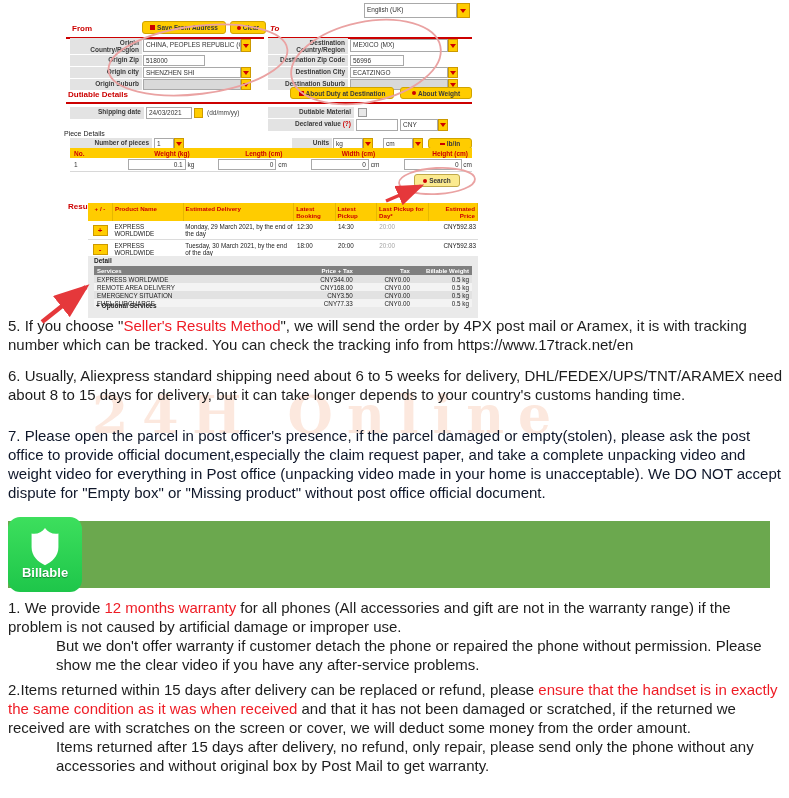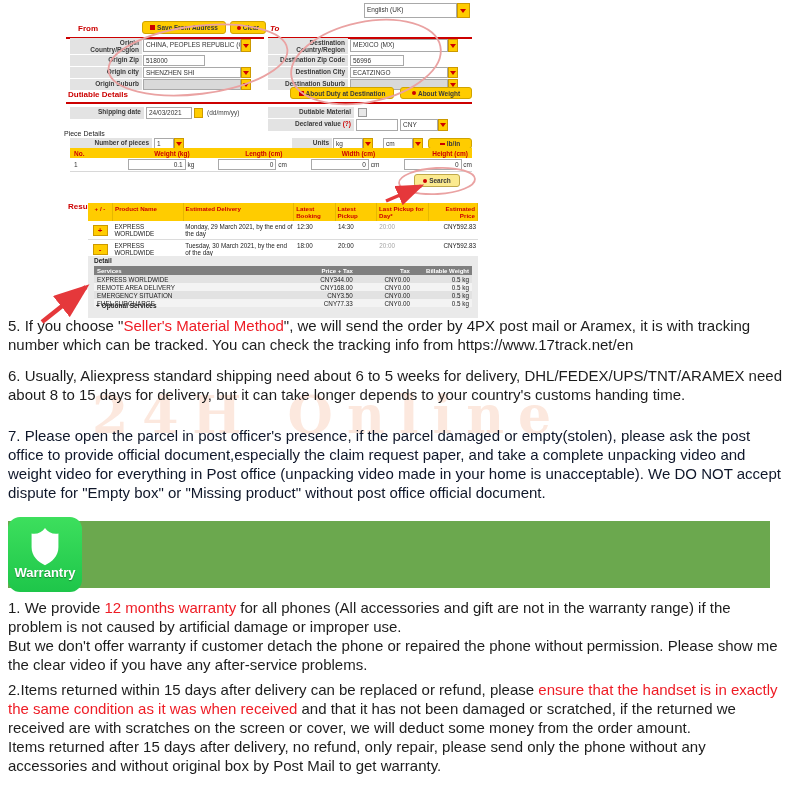--- a/index.html
+++ b/index.html
@@ -55,21 +55,21 @@
   .dhead{display:flex;background:#7f7f7f;color:#fff;font-weight:bold;font-size:6px;height:9px;align-items:center;}
   .drow{display:flex;font-size:6.3px;height:8px;align-items:center;color:#222;}
   .drow:nth-child(odd){background:#f3f3f3;} .drow:nth-child(even){background:#e2e2e2;}
   .d0{width:170px;padding-left:3px;} .d1{width:90px;text-align:right;}
   .d2{width:58px;text-align:right;} .d3{width:60px;text-align:right;padding-right:3px;}
 
   
   .para{position:absolute;left:8px;width:774px;font-size:15px;line-height:19px;color:#1d1d1d;}
   .red{color:#ee1c25;}
   .para.allred{color:#0f172a;}
-  .block{display:block;}
+  .block{display:block;margin-left:48px;}
   .wm{position:absolute;left:92px;top:384px;font-family:"DejaVu Serif",serif;font-weight:bold;
       font-size:52px;letter-spacing:14px;color:rgba(238,142,90,0.20);white-space:nowrap;z-index:0;}
 
   
   .banner-strip{position:absolute;left:8px;top:521px;width:762px;height:67px;background:#6ba84e;}
   .badge{position:absolute;left:8px;top:517px;width:74px;height:75px;border-radius:12px;
          background:linear-gradient(#3ddf5d,#1ec64a);display:flex;flex-direction:column;
          align-items:center;justify-content:flex-start;}
   .badge-label{color:#fff;font-weight:bold;font-size:13px;text-shadow:0 1px 1px rgba(0,0,0,.35);
                margin-top:-4px;}
@@ -81,21 +81,21 @@
 
 <div class="shot">
 
   <div class="abs" style="left:302px;top:3px;width:106px;height:13px;display:flex;">
     <div class="inp" style="width:94px;height:13px;line-height:11px;">English (UK)</div>
     <div class="dd" style="width:12px;height:13px;">
         <span class="tri"></span>
       </div>
   </div>
 
-  <div class="abs rlabel" style="left:16px;top:24px;">From</div>
+  <div class="abs rlabel" style="left:10px;top:24px;">From</div>
   <div class="abs ybtn" style="left:80px;top:21px;width:84px;height:13px;">
     <span class="sq"></span>
     <span>Save From Address</span>
   </div>
   <div class="abs ybtn" style="left:168px;top:21px;width:36px;height:13px;">
     <span class="dot"></span>
     <span>Clear</span>
   </div>
   <div class="abs rlabel" style="left:208px;top:24px;font-style:italic;">To</div>
   <div class="abs redline" style="left:4px;top:37px;width:198px;"></div>
@@ -284,32 +284,32 @@
         <div class="d2">CNY0.00</div>
         <div class="d3">0.5 kg</div>
       </div>
     </div>
     <div style="position:absolute;left:8px;top:46px;font-size:6.5px;font-weight:bold;color:#222;">+ Optional Services</div>
   </div>
 </div>
 
 <div class="wm">24H Online</div>
 
-<div class="para" style="top:316px;"><span>5. If you choose "</span><span class="red">Seller's Material Method</span><span>", we will send the order by 4PX post mail or Aramex, it is with tracking number which can be tracked. You can check the tracking info from https://www.17track.net/en</span></div>
+<div class="para" style="top:316px;"><span>5. If you choose "</span><span class="red">Seller's Results Method</span><span>", we will send the order by 4PX post mail or Aramex, it is with tracking number which can be tracked. You can check the tracking info from https://www.17track.net/en</span></div>
 
 <div class="para" style="top:366px;">6. Usually, Aliexpress standard shipping need about 6 to 5 weeks for delivery, DHL/FEDEX/UPS/TNT/ARAMEX need about 8 to 15 days for delivery, but it can take longer depends to your country's customs handing time.</div>
 
 <div class="para allred" style="top:426px;">7. Please open the parcel in post officer's presence, if the parcel damaged or empty(stolen), please ask the post office to provide official document,especially the claim request paper, and take a complete unpacking video and weight video for everything in Post office (unpacking video made in your home is unacceptable). We DO NOT accept dispute for "Empty box" or "Missing product" without post office official document.</div>
 
 <div class="banner-strip"></div>
 <div class="badge">
   <svg width="46" height="46" viewBox="0 0 72 72" style="margin-top:6px;">
     <path d="M36 8 C32 14 26 17 19 17 C17.5 17 16 16.8 15 16.5 L15 38 C15 52 25 61 36 66 C47 61 57 52 57 38 L57 16.5 C56 16.8 54.5 17 53 17 C46 17 40 14 36 8 Z" fill="#ffffff"></path>
   </svg>
-  <div class="badge-label">Warrantry</div>
+  <div class="badge-label">Billable</div>
 </div>
 
 <div class="para" style="top:598px;"><span>1. We provide </span><span class="red">12 months warranty</span><span> for all phones (All accessories and gift are not in the warranty range) if the problem is not caused by artificial damage or improper use.</span><span class="block">But we don't offer warranty if customer detach the phone or repaired the phone without permission. Please show me the clear video if you have any after-service problems.</span></div>
 
 <div class="para" style="top:680px;"><span>2.Items returned within 15 days after delivery can be replaced or refund, please </span><span class="red">ensure that the handset is in exactly the same condition as it was when received</span><span> and that it has not been damaged or scratched, if the returned we received are with scratches on the screen or cover, we will deduct some money from the order amount.</span><span class="block">Items returned after 15 days after delivery, no refund, only repair, please send only the phone without any accessories and without original box by Post Mail to get warranty.</span></div>
 
 <svg class="overlay">
   <defs>
     <marker id="ah" markerWidth="8" markerHeight="6" refX="7" refY="3" orient="auto">
       <path d="M0,0 L8,3 L0,6 Z" fill="#e5383b"></path>

